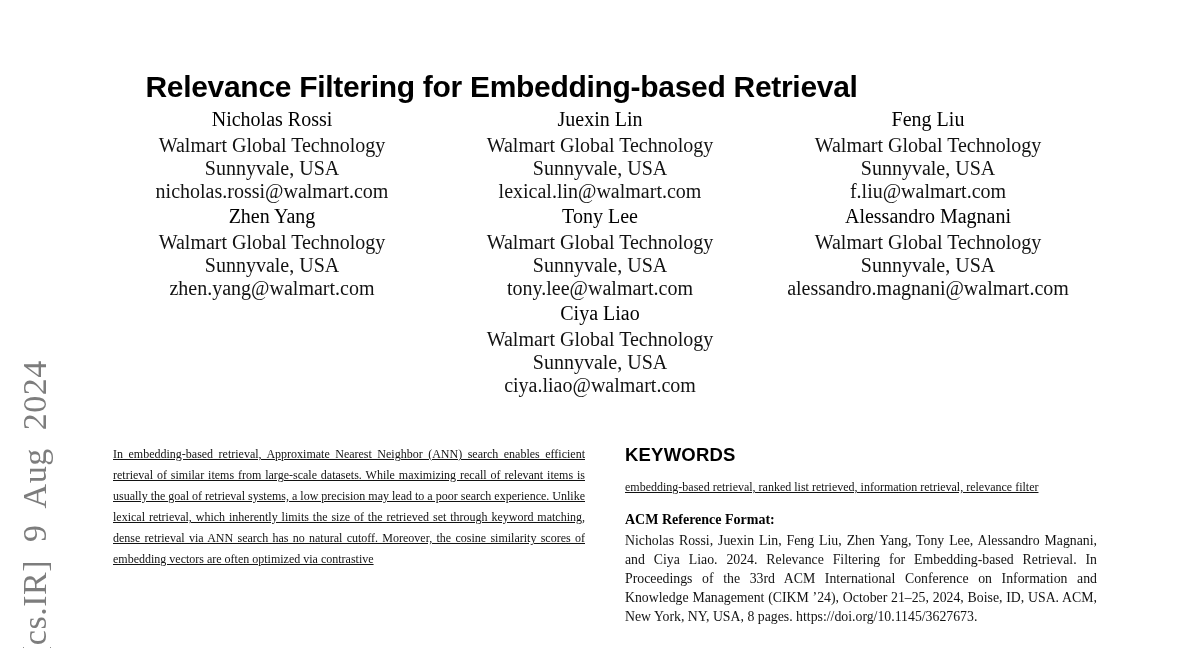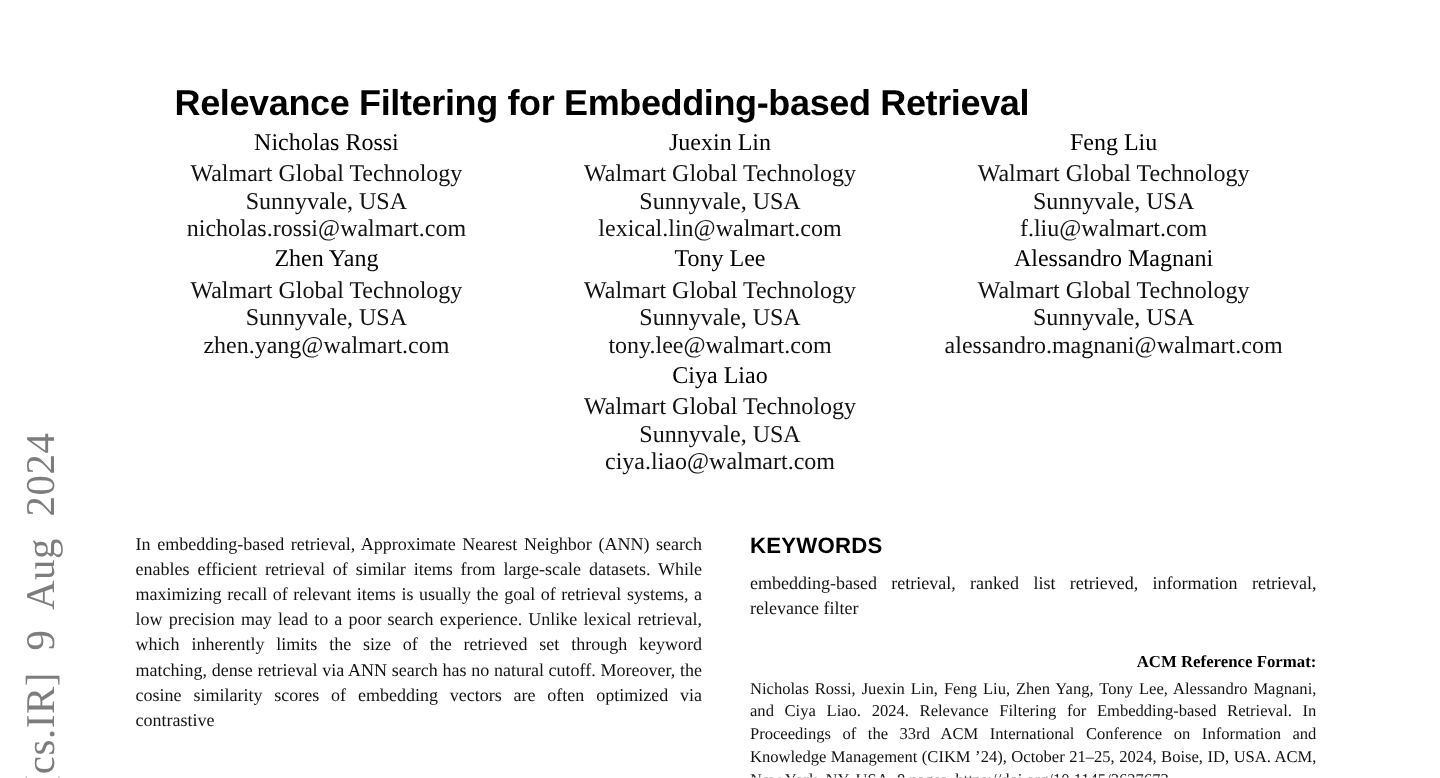--- a/index.html
+++ b/index.html
@@ -70,31 +70,31 @@
 
   .section-heading {
     font-family: "Liberation Sans", sans-serif;
     font-weight: 700;
     font-size: 18.5px;
     letter-spacing: 0.2px;
     margin: 0 0 11px 0;
     color: #000;
   }
   .abstract-text, .keywords-text {
-    font-size: 15px;
+    font-size: 12px;
     line-height: 21px;
     text-align: justify;
+    text-decoration: underline;
   }
   .ref-heading {
     font-size: 14px;
     font-weight: 700;
-    margin-top: 26px;
+    margin-top: 14px;
     margin-bottom: 3px;
     color: #000;
-    text-align: right;
   }
   .ref-text {
     font-size: 13.8px;
     line-height: 19px;
     text-align: justify;
   }
   .ref-text .it { }
 </style>
 </head>
 <body>

